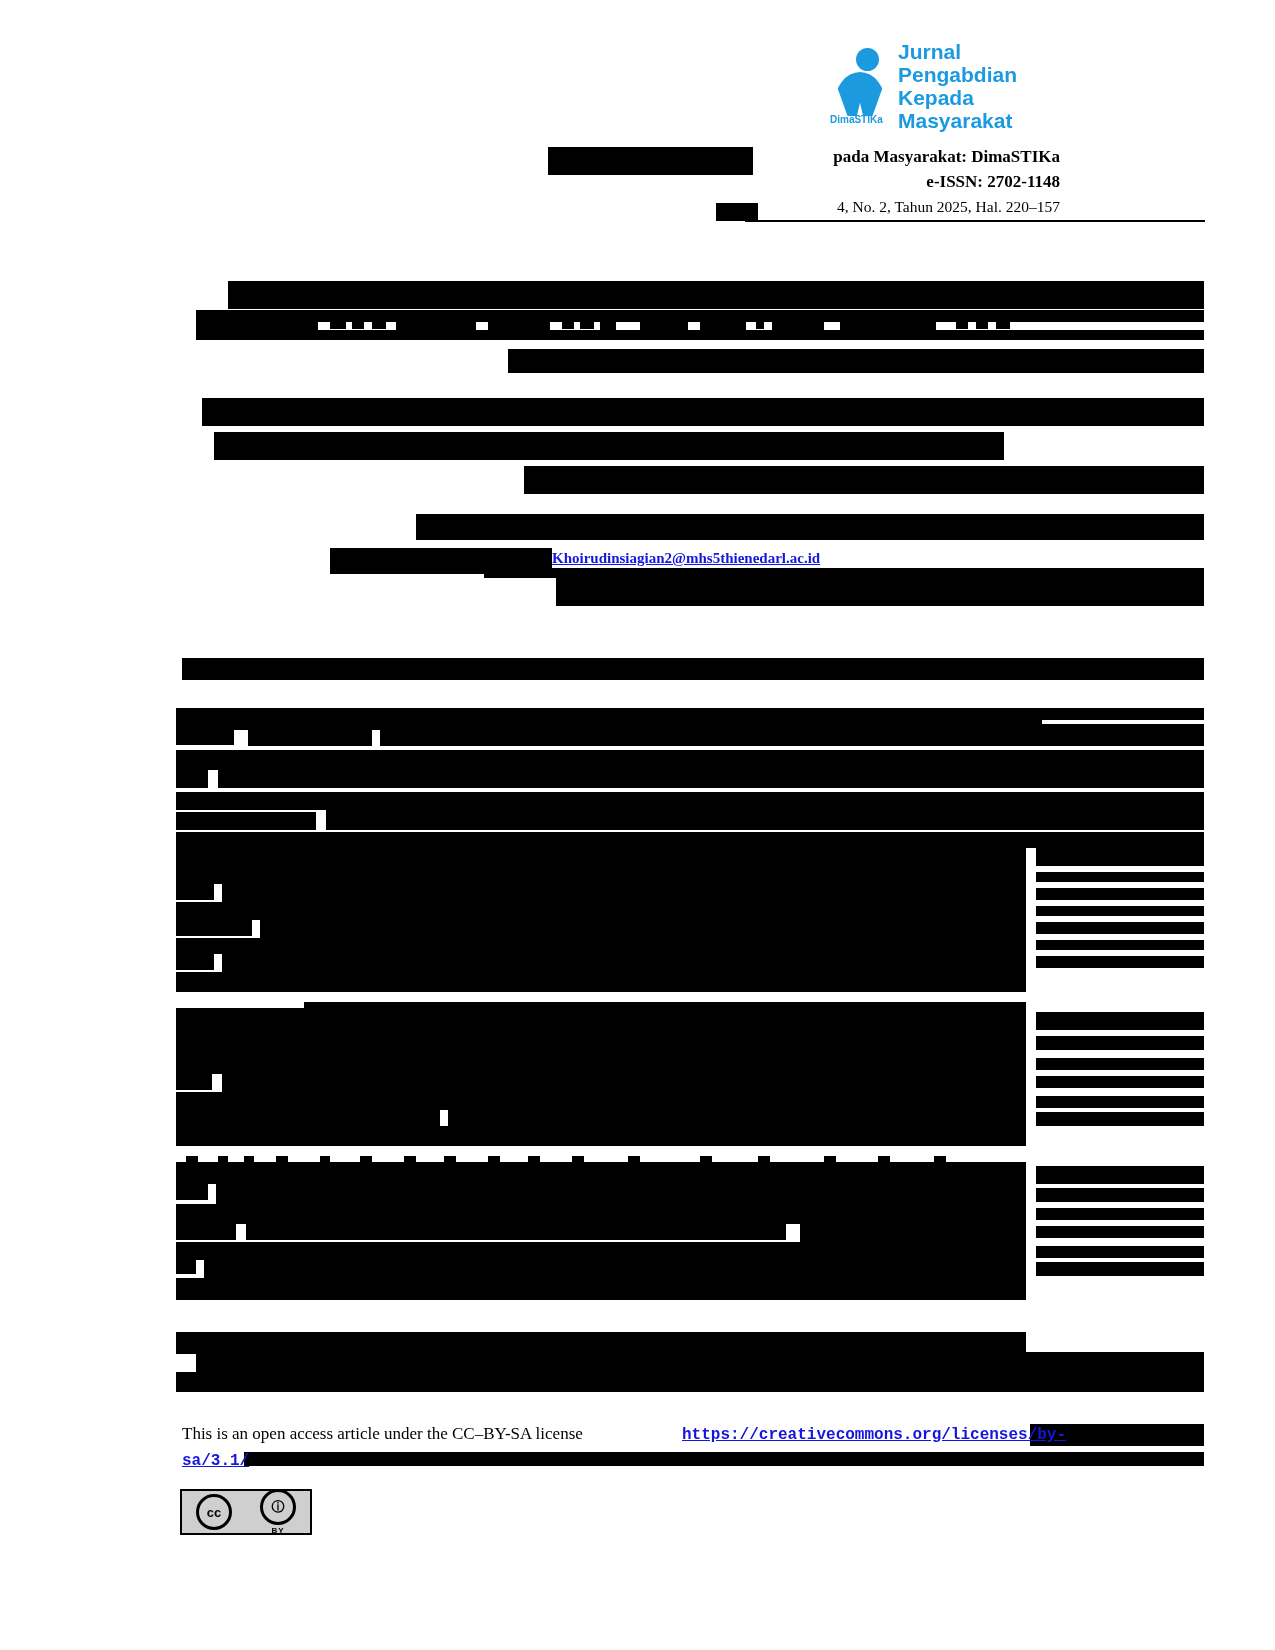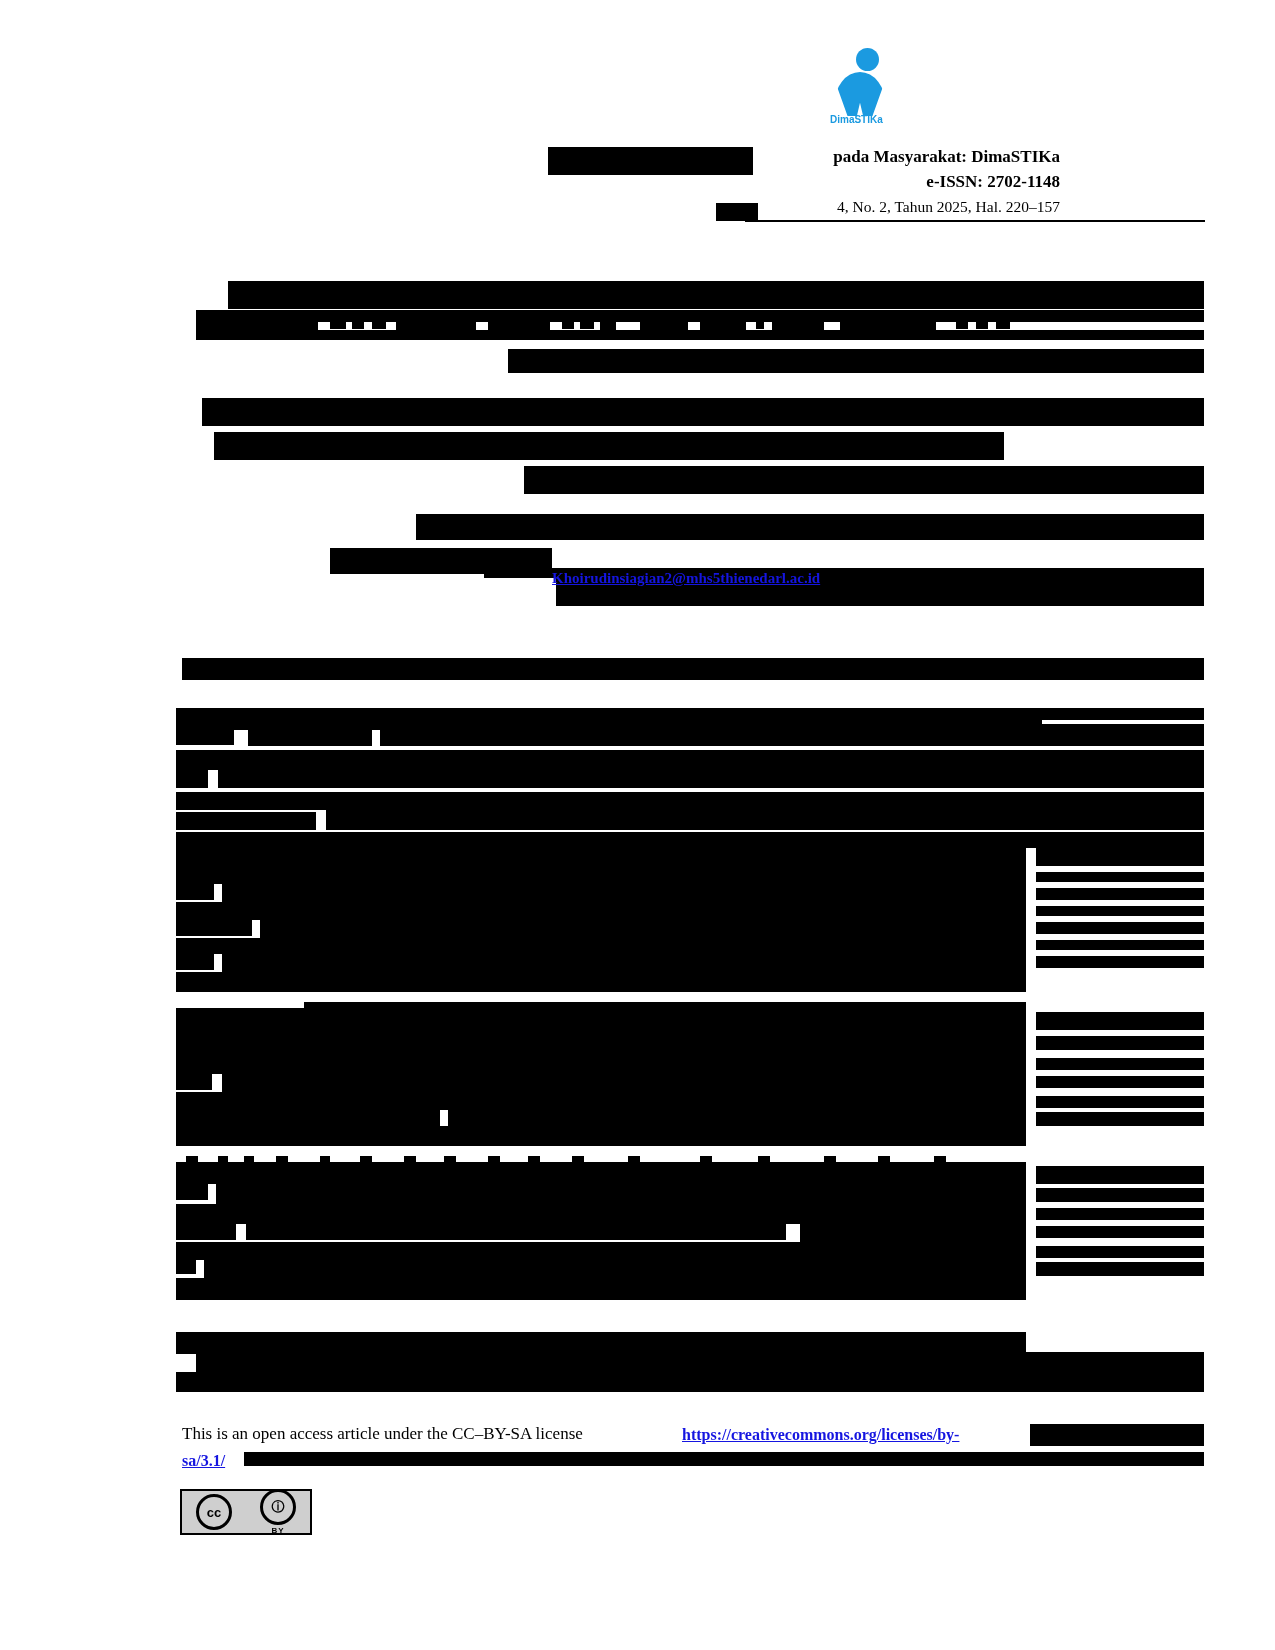--- a/index.html
+++ b/index.html
@@ -124,21 +124,21 @@
     color: #000;
     font-family: "Liberation Serif", serif;
     white-space: nowrap;
   }
   .license-link {
     position: absolute;
     color: #1515e0;
     text-decoration: underline;
     font-weight: bold;
     font-size: 16px;
-    font-family: Liberation Serif, serif;
+    font-family: Liberation Mono, monospace;
   }
 
   
   .cc-badge {
     position: absolute;
     left: 180px;
     top: 1489px;
     width: 132px;
     height: 46px;
     background: #000;
@@ -188,20 +188,26 @@
 <body>
 
 <div class="page">
 
   <div class="masthead">
     <div class="logo-mark">
       <div class="logo-dot"></div>
       <div class="logo-body"></div>
     </div>
     <div class="logo-sub">DimaSTIKa</div>
+    <div class="logo-text">
+      <div>Jurnal</div>
+      <div>Pengabdian</div>
+      <div>Kepada</div>
+      <div>Masyarakat</div>
+    </div>
   </div>
 
   <div class="hdr-line hdr-l1">pada Masyarakat: DimaSTIKa</div>
   <div class="hdr-line hdr-l2">e-ISSN: 2702-1148</div>
   <div class="hdr-line hdr-l3">4, No. 2, Tahun 2025, Hal. 220–157</div>
   <div class="hdr-rule"></div>
 
   <div id="redaction-layer">
       <div class="bar" style="left: 548px; top: 147px; width: 205px; height: 28px;"></div>
       <div class="bar" style="left: 716px; top: 203px; width: 42px; height: 18px;"></div>
@@ -326,21 +332,21 @@
       <div class="bar" style="left: 1036px; top: 1246px; width: 168px; height: 12px;"></div>
       <div class="bar" style="left: 1036px; top: 1262px; width: 168px; height: 14px;"></div>
       <div class="bar" style="left: 176px; top: 1278px; width: 850px; height: 22px;"></div>
       <div class="bar" style="left: 176px; top: 1332px; width: 850px; height: 22px;"></div>
       <div class="bar" style="left: 196px; top: 1352px; width: 1008px; height: 20px;"></div>
       <div class="bar" style="left: 176px; top: 1372px; width: 1028px; height: 20px;"></div>
       <div class="bar" style="left: 1030px; top: 1424px; width: 174px; height: 22px;"></div>
       <div class="bar" style="left: 244px; top: 1452px; width: 960px; height: 14px;"></div>
     </div>
 
-  <a class="link" style="left:552px; top:550px;margin-top:20px;" href="#">Khoirudinsiagian2@mhs5thienedarl.ac.id</a>
+  <a class="link" style="left:552px; top:550px;" href="#">Khoirudinsiagian2@mhs5thienedarl.ac.id</a>
 
   <div class="license-note">This is an open access article under the CC–BY-SA license</div>
   <a class="license-link" style="left:682px; top:1426px;" href="#">https://creativecommons.org/licenses/by-</a>
   <a class="license-link" style="left:182px; top:1452px;" href="#">sa/3.1/</a>
 
   <div class="cc-badge">
     <div class="cc-inner">
       <div class="cc-circle">cc</div>
       <div class="cc-by-wrap">
         <div class="cc-circle">ⓘ</div>

